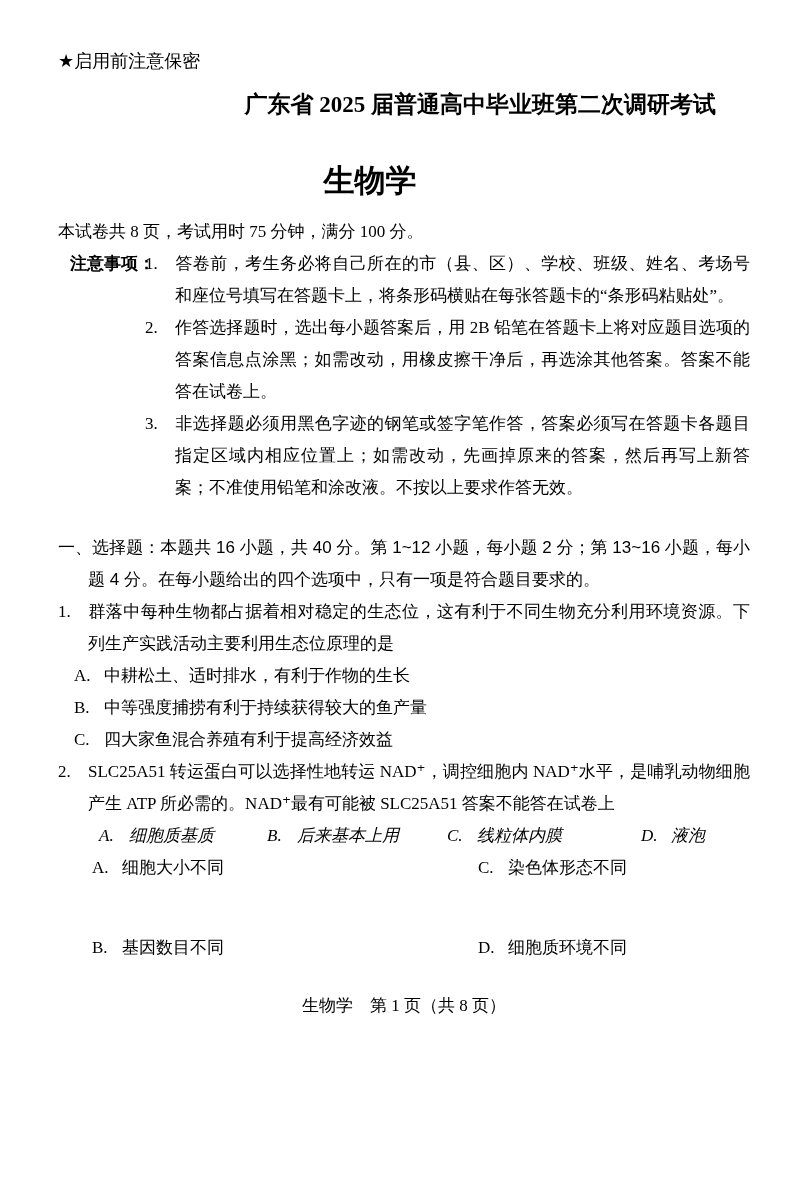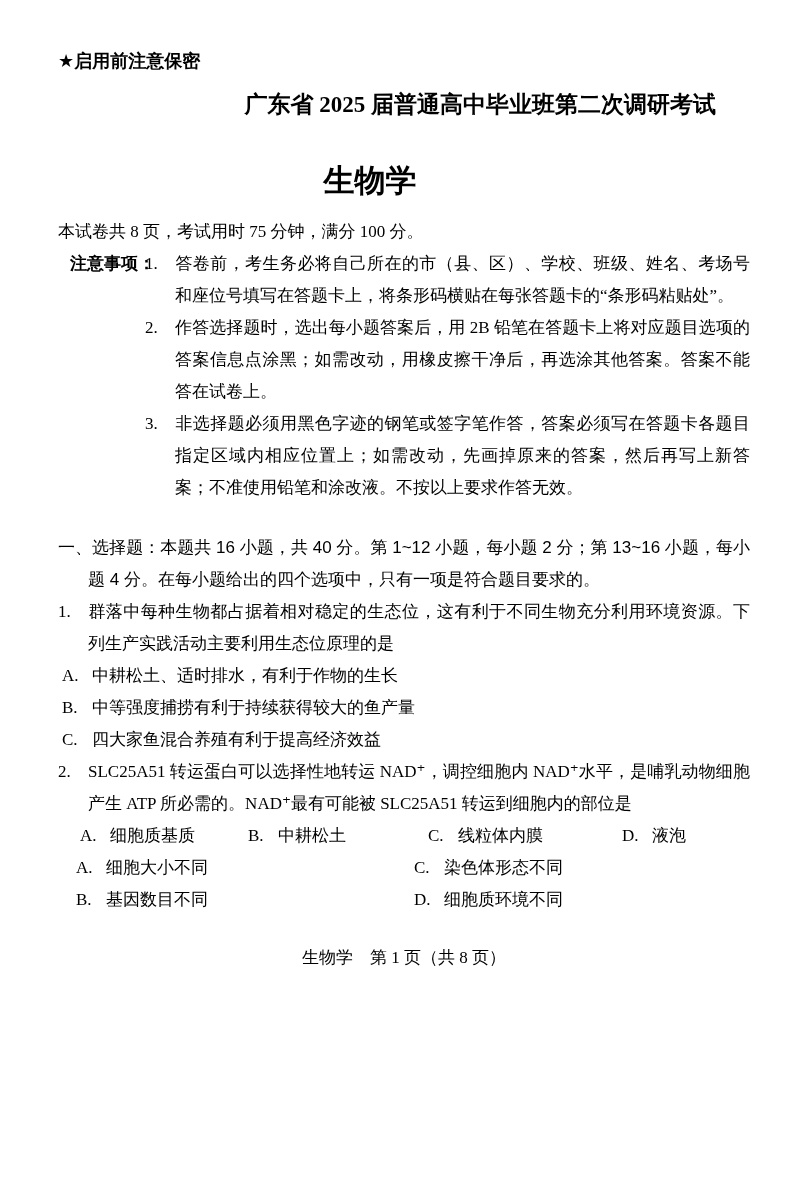--- a/index.html
+++ b/index.html
@@ -7,21 +7,21 @@
     width: 800px; height: 1197px;
     color: #000;
     font-family: "Liberation Serif", "DejaVu Serif", serif;
     font-size: 17px;
     overflow: hidden;
   }
   .page { padding: 48px 50px 0 58px; width: 692px; box-sizing: content-box; }
 
   .secrecy {
     font-family: "Liberation Sans", "DejaVu Sans", sans-serif;
-    font-weight: bold; font-size: 18px; line-height: 26px;
+    font-weight: normal; font-size: 18px; line-height: 26px;
   }
 
   .exam-title {
     margin: 16px 0 0; text-align: right;
     font-size: 23px; font-weight: bold; line-height: 30px;
     position: relative; left: -34px;
     font-family: "Liberation Serif", "DejaVu Serif", serif;
   }
   .subject-title {
     margin: 42px 0 0; text-align: center;
@@ -44,32 +44,33 @@
   .section-heading {
     margin-top: 28px; line-height: 32px;
     padding-left: 30px; text-indent: -30px; text-align: justify;
     font-weight: normal;
     font-family: "Liberation Sans", "DejaVu Sans", sans-serif;
   }
 
   .question { line-height: 32px; }
   .q-stem { padding-left: 30px; text-indent: -30px; text-align: justify; }
 
-  .options-list .opt { margin-left: 4px; padding-left: 30px; text-indent: -30px; }
+  .options-list .opt { margin-left: 16px; padding-left: 30px; text-indent: -30px; }
   .opt-label { display: inline-block; width: 30px; text-indent: 0; }
 
-  .options-inline { display: flex; margin-left: 22px; }
+  .options-inline { display: flex; margin-left: 41px; font-style: italic; }
   .oi-a { width: 168px; }
   .oi-b { width: 180px; }
   .oi-c { width: 194px; }
   .oi-d { width: auto; }
 
   .options-grid {
     display: grid; grid-template-columns: 338px auto;
-    margin-left: 18px;
+    margin-left: 34px;
+    gap: 48px;
   }
 
   .footer { margin-top: 26px; line-height: 32px; text-align: center; }
 </style>
 </head>
 <body>
 
 <div class="page">
 
   <div class="secrecy">★启用前注意保密</div>
@@ -109,28 +110,28 @@
         <span class="opt-label">B.</span><span>中等强度捕捞有利于持续获得较大的鱼产量</span>
       </div>
       <div class="opt">
         <span class="opt-label">C.</span><span>四大家鱼混合养殖有利于提高经济效益</span>
       </div>
     </div>
   </div>
 
   <div class="question">
     <div class="q-stem">
-      <span class="hang-num">2.</span><span>SLC25A51 转运蛋白可以选择性地转运 NAD⁺，调控细胞内 NAD⁺水平，是哺乳动物细胞产生 ATP 所必需的。NAD⁺最有可能被 SLC25A51 转运到细胞内的部位是</span>
+      <span class="hang-num">2.</span><span>SLC25A51 转运蛋白可以选择性地转运 NAD⁺，调控细胞内 NAD⁺水平，是哺乳动物细胞产生 ATP 所必需的。NAD⁺最有可能被 SLC25A51 答案不能答在试卷上</span>
     </div>
     <div class="options-inline">
       <div class="oi-a">
         <span class="opt-label">A.</span><span>细胞质基质</span>
       </div>
       <div class="oi-b">
-        <span class="opt-label">B.</span><span>中耕松土</span>
+        <span class="opt-label">B.</span><span>后来基本上用</span>
       </div>
       <div class="oi-c">
         <span class="opt-label">C.</span><span>线粒体内膜</span>
       </div>
       <div class="oi-d">
         <span class="opt-label">D.</span><span>液泡</span>
       </div>
     </div>
   </div>
 

